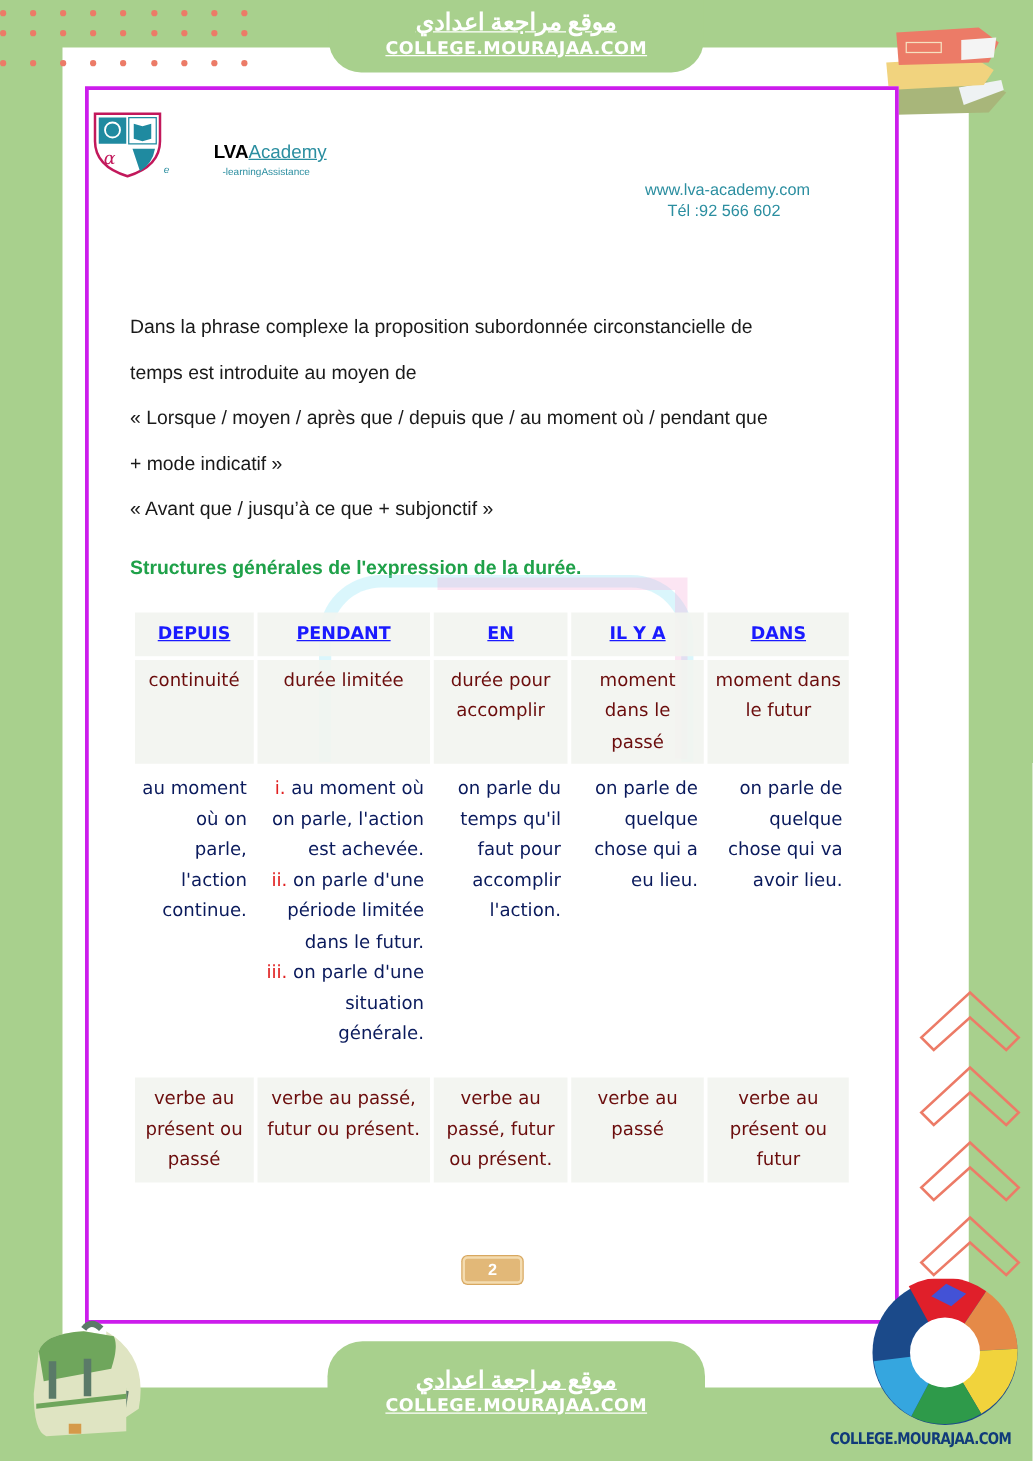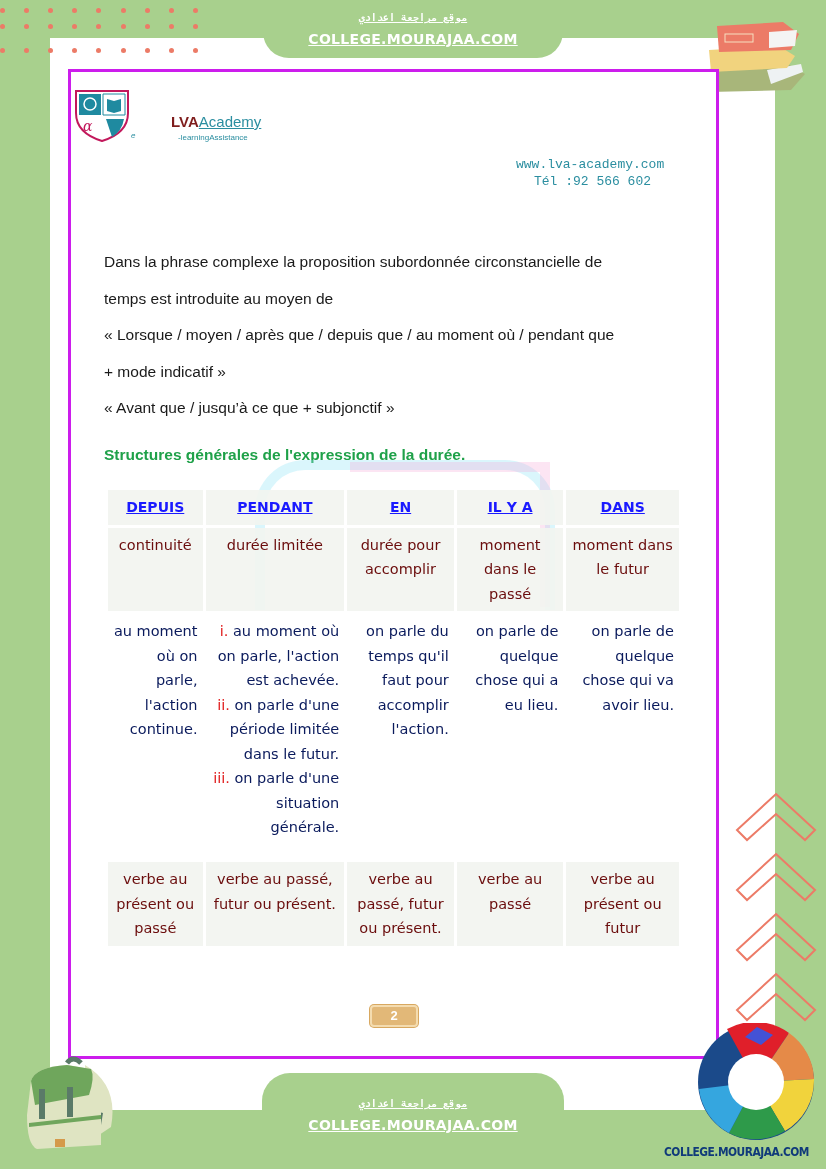--- a/index.html
+++ b/index.html
@@ -7,34 +7,34 @@
   body { background: #a8d08d; position: relative; font-family: "Liberation Sans", "DejaVu Sans", sans-serif; }
 
   .white-sheet { position: absolute; left: 50px; top: 38px; width: 725px; height: 1072px; background: #ffffff; }
   .green-left-strip { position: absolute; left: 0; top: 0; width: 50px; height: 1169px; background: #a8d08d; }
 
   .dots { position: absolute; left: 0; top: 0; width: 200px; height: 56px; }
   .dot { position: absolute; width: 5px; height: 5px; border-radius: 50%; background: #ec7b67; }
 
   .tab-top { position: absolute; left: 263px; top: 0; width: 300px; height: 58px; background: #a8d08d; border-radius: 0 0 26px 26px; text-align: center; color: #fff; }
   .tab-bottom { position: absolute; left: 262px; top: 1073px; width: 302px; height: 96px; background: #a8d08d; border-radius: 28px 28px 0 0; text-align: center; color: #fff; }
-  .site-ar { display: block; font-family: Liberation Mono, monospace; font-weight: bold; font-size: 10px; text-decoration: underline; line-height: 20px; }
+  .site-ar { display: block; font-family: Liberation Serif, serif; font-weight: bold; font-size: 19px; text-decoration: underline; line-height: 20px; }
   .site-en { display: block; font-family: "DejaVu Sans", sans-serif; font-weight: bold; font-size: 14px; text-decoration: underline; line-height: 20px; letter-spacing: 0.3px; }
   .tab-top .site-ar { margin-top: 9px; }
   .tab-bottom .site-ar { margin-top: 22px; }
 
   .frame { position: absolute; left: 68px; top: 69px; width: 651px; height: 990px; border: 3px solid #cc1dec; background: #fff; }
 
   .logo-shield { position: absolute; left: 72px; top: 87px; width: 60px; height: 56px; }
   .brand { position: absolute; left: 171px; top: 113px; font-size: 15px; color: #2b8ea0; }
-  .brand b { color: #7f1d1d; }
+  .brand b { color: #000000; }
   .brand-sub { position: absolute; left: 178px; top: 133px; font-size: 8px; color: #2b8ea0; }
   .brand-e { position: absolute; left: 131px; top: 131px; font-size: 8px; font-style: italic; color: #2b8ea0; }
 
-  .contact { position: absolute; left: 516px; top: 156px; color: #2b8ea0; font-family: Liberation Mono, monospace; font-size: 13px; line-height: 17px; }
+  .contact { position: absolute; left: 516px; top: 143px; color: #2b8ea0; font-family: Liberation Sans, sans-serif; font-size: 13px; line-height: 17px; }
   .contact .tel { padding-left: 18px; }
 
   .intro { position: absolute; left: 104px; top: 244px; width: 600px; font-family: "Liberation Sans", sans-serif; font-size: 15.5px; color: #1a1a1a; line-height: 36.5px; }
 
   .section-title { position: absolute; left: 104px; top: 446px; font-size: 15.5px; font-weight: bold; color: #1fa149; }
 
   .watermark { position: absolute; left: 255px; top: 460px; width: 300px; height: 150px; border: 10px solid rgba(150,230,245,0.35); border-bottom: none; border-radius: 50px 50px 0 0; }
   .watermark2 { position: absolute; left: 350px; top: 462px; width: 200px; height: 145px; border-right: 10px solid rgba(245,170,215,0.3); border-top: 10px solid rgba(245,170,215,0.3); }
 
   table.durations { position: absolute; left: 105px; top: 487px; width: 577px; border-collapse: separate; border-spacing: 3px; font-family: "DejaVu Sans", sans-serif; font-size: 14.5px; }

